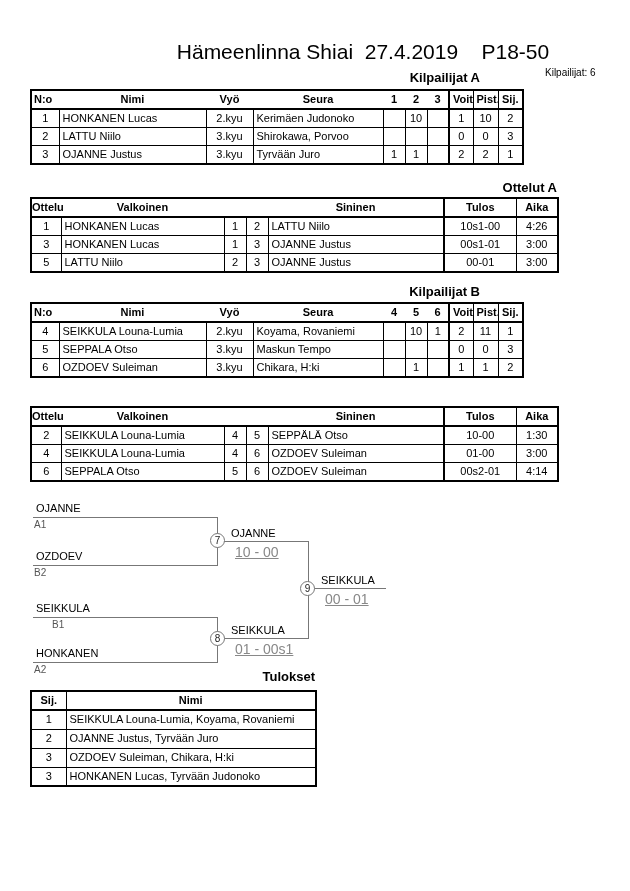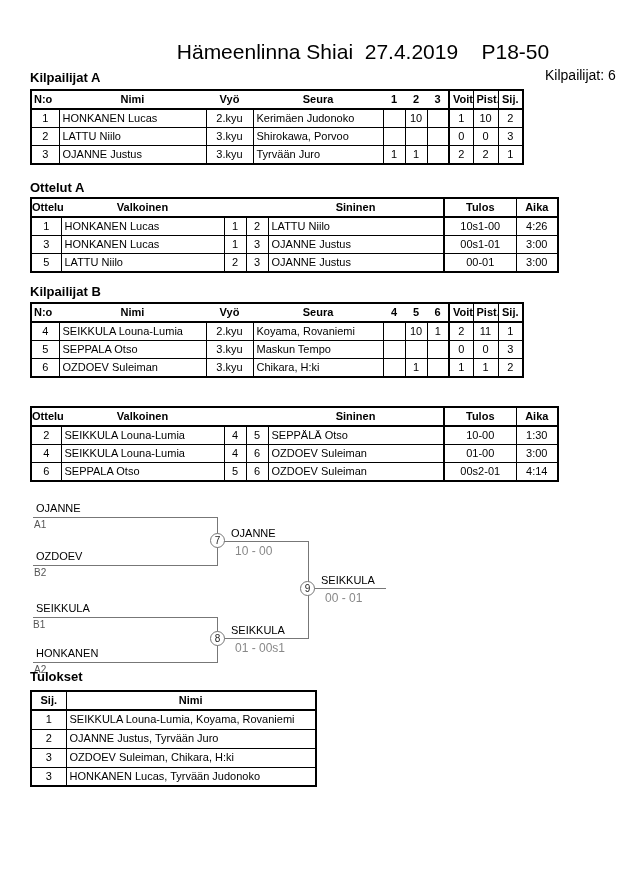--- a/index.html
+++ b/index.html
@@ -8,22 +8,22 @@
     width: 630px; height: 891px; position: relative;
     font-family: "Liberation Sans", sans-serif; color: #000;
     overflow: hidden;
   }
   .abs { position: absolute; }
 
   .page-title {
     top: 40px; left: 0; width: 630px; text-align: center;
     font-size: 21px; font-weight: normal; white-space: pre; margin-left: 48px;
   }
-  .subtitle { text-align: left; font-size: 13px; font-weight: bold; }
-  .note { font-size: 14px; color: #000; text-align: right; }
+  .subtitle { text-align: right; font-size: 13px; font-weight: bold; }
+  .note { font-size: 10px; color: #000; text-align: right; }
 
   table {
     border-collapse: collapse; table-layout: fixed;
     position: absolute; background: #fff; border: 2px solid #000;
   }
   td, th {
     font-size: 11px; height: 18px; padding: 0 3px;
     white-space: nowrap; overflow: hidden; line-height: 17px;
   }
   th { border: 0; border-bottom: 2px solid #000; font-weight: bold; text-align: center; }
@@ -52,21 +52,21 @@
   .res td.c0 { text-align: center; }
   .res td.c1 { text-align: left; }
   .res td { height: 19px; }
 
   
   #bracket div { position: absolute; }
   .bline  { height: 1px; background: #777; }
   .bvline { width: 1px; background: #777; }
   .bname  { font-size: 11px; white-space: nowrap; color: #000; }
   .btag   { font-size: 10px; color: #555; }
-  .bscore { font-size: 12px; color: #888; white-space: nowrap; }
+  .bscore { font-size: 14px; color: #888; white-space: nowrap; text-decoration: underline; }
   .bcircle {
     width: 15px; height: 15px; border: 1px solid #777; border-radius: 50%;
     background: #fff; font-size: 10px; text-align: center; line-height: 14px;
     color: #222; z-index: 2;
   }
 </style>
 </head>
 <body>
 
 <div class="abs page-title">Hämeenlinna Shiai  27.4.2019    P18-50</div>
@@ -319,21 +319,21 @@
   <div class="bname" style="left:36px; top:502px;">OJANNE</div>
   <div class="bline" style="left:33px; top:517px; width:184px;"></div>
   <div class="btag" style="left:34px; top:519px;">A1</div>
 
   <div class="bname" style="left:36px; top:550px;">OZDOEV</div>
   <div class="bline" style="left:33px; top:565px; width:184px;"></div>
   <div class="btag" style="left:34px; top:567px;">B2</div>
 
   <div class="bname" style="left:36px; top:602px;">SEIKKULA</div>
   <div class="bline" style="left:33px; top:617px; width:184px;"></div>
-  <div class="btag" style="left:33px; top:619px;">B1</div>
+  <div class="btag" style="left:52px; top:619px;">B1</div>
 
   <div class="bname" style="left:36px; top:647px;">HONKANEN</div>
   <div class="bline" style="left:33px; top:662px; width:184px;"></div>
   <div class="btag" style="left:34px; top:664px;">A2</div>
 
   <div class="bvline" style="left:217px; top:517px; height:49px;"></div>
   <div class="bvline" style="left:217px; top:617px; height:46px;"></div>
   <div class="bvline" style="left:308px; top:541px; height:98px;"></div>
 
   <div class="bline" style="left:217px; top:541px; width:92px;"></div>

